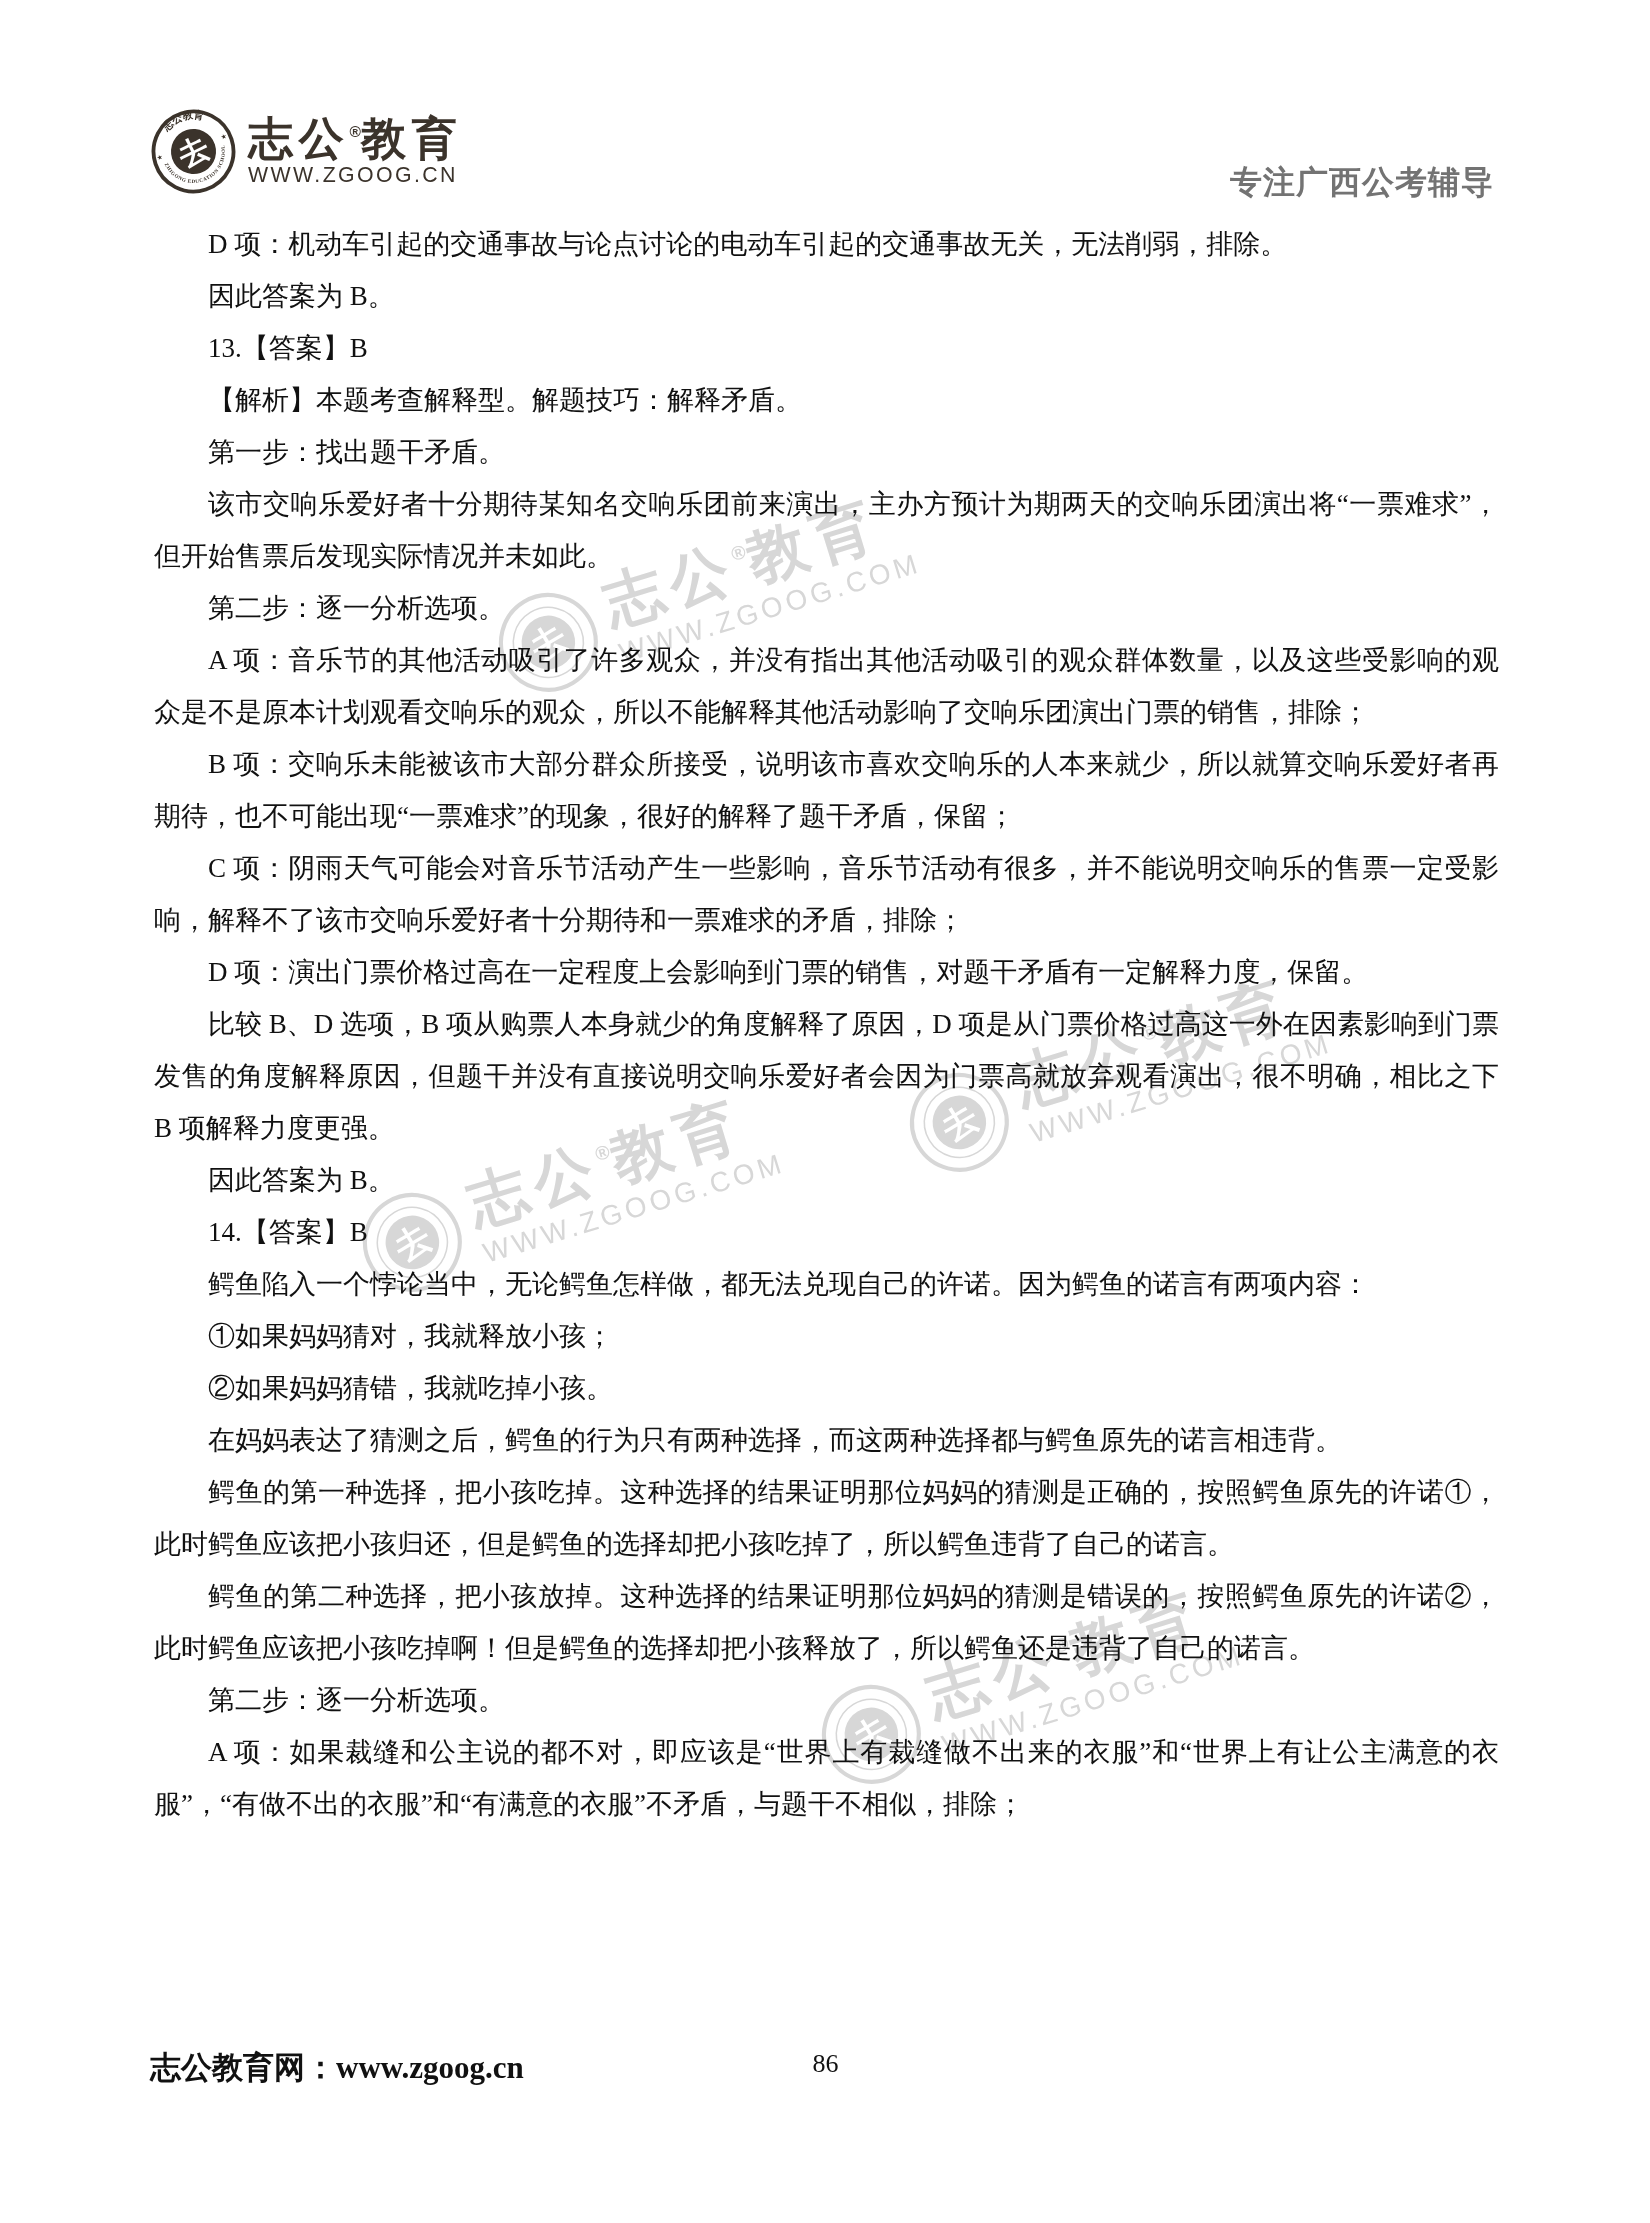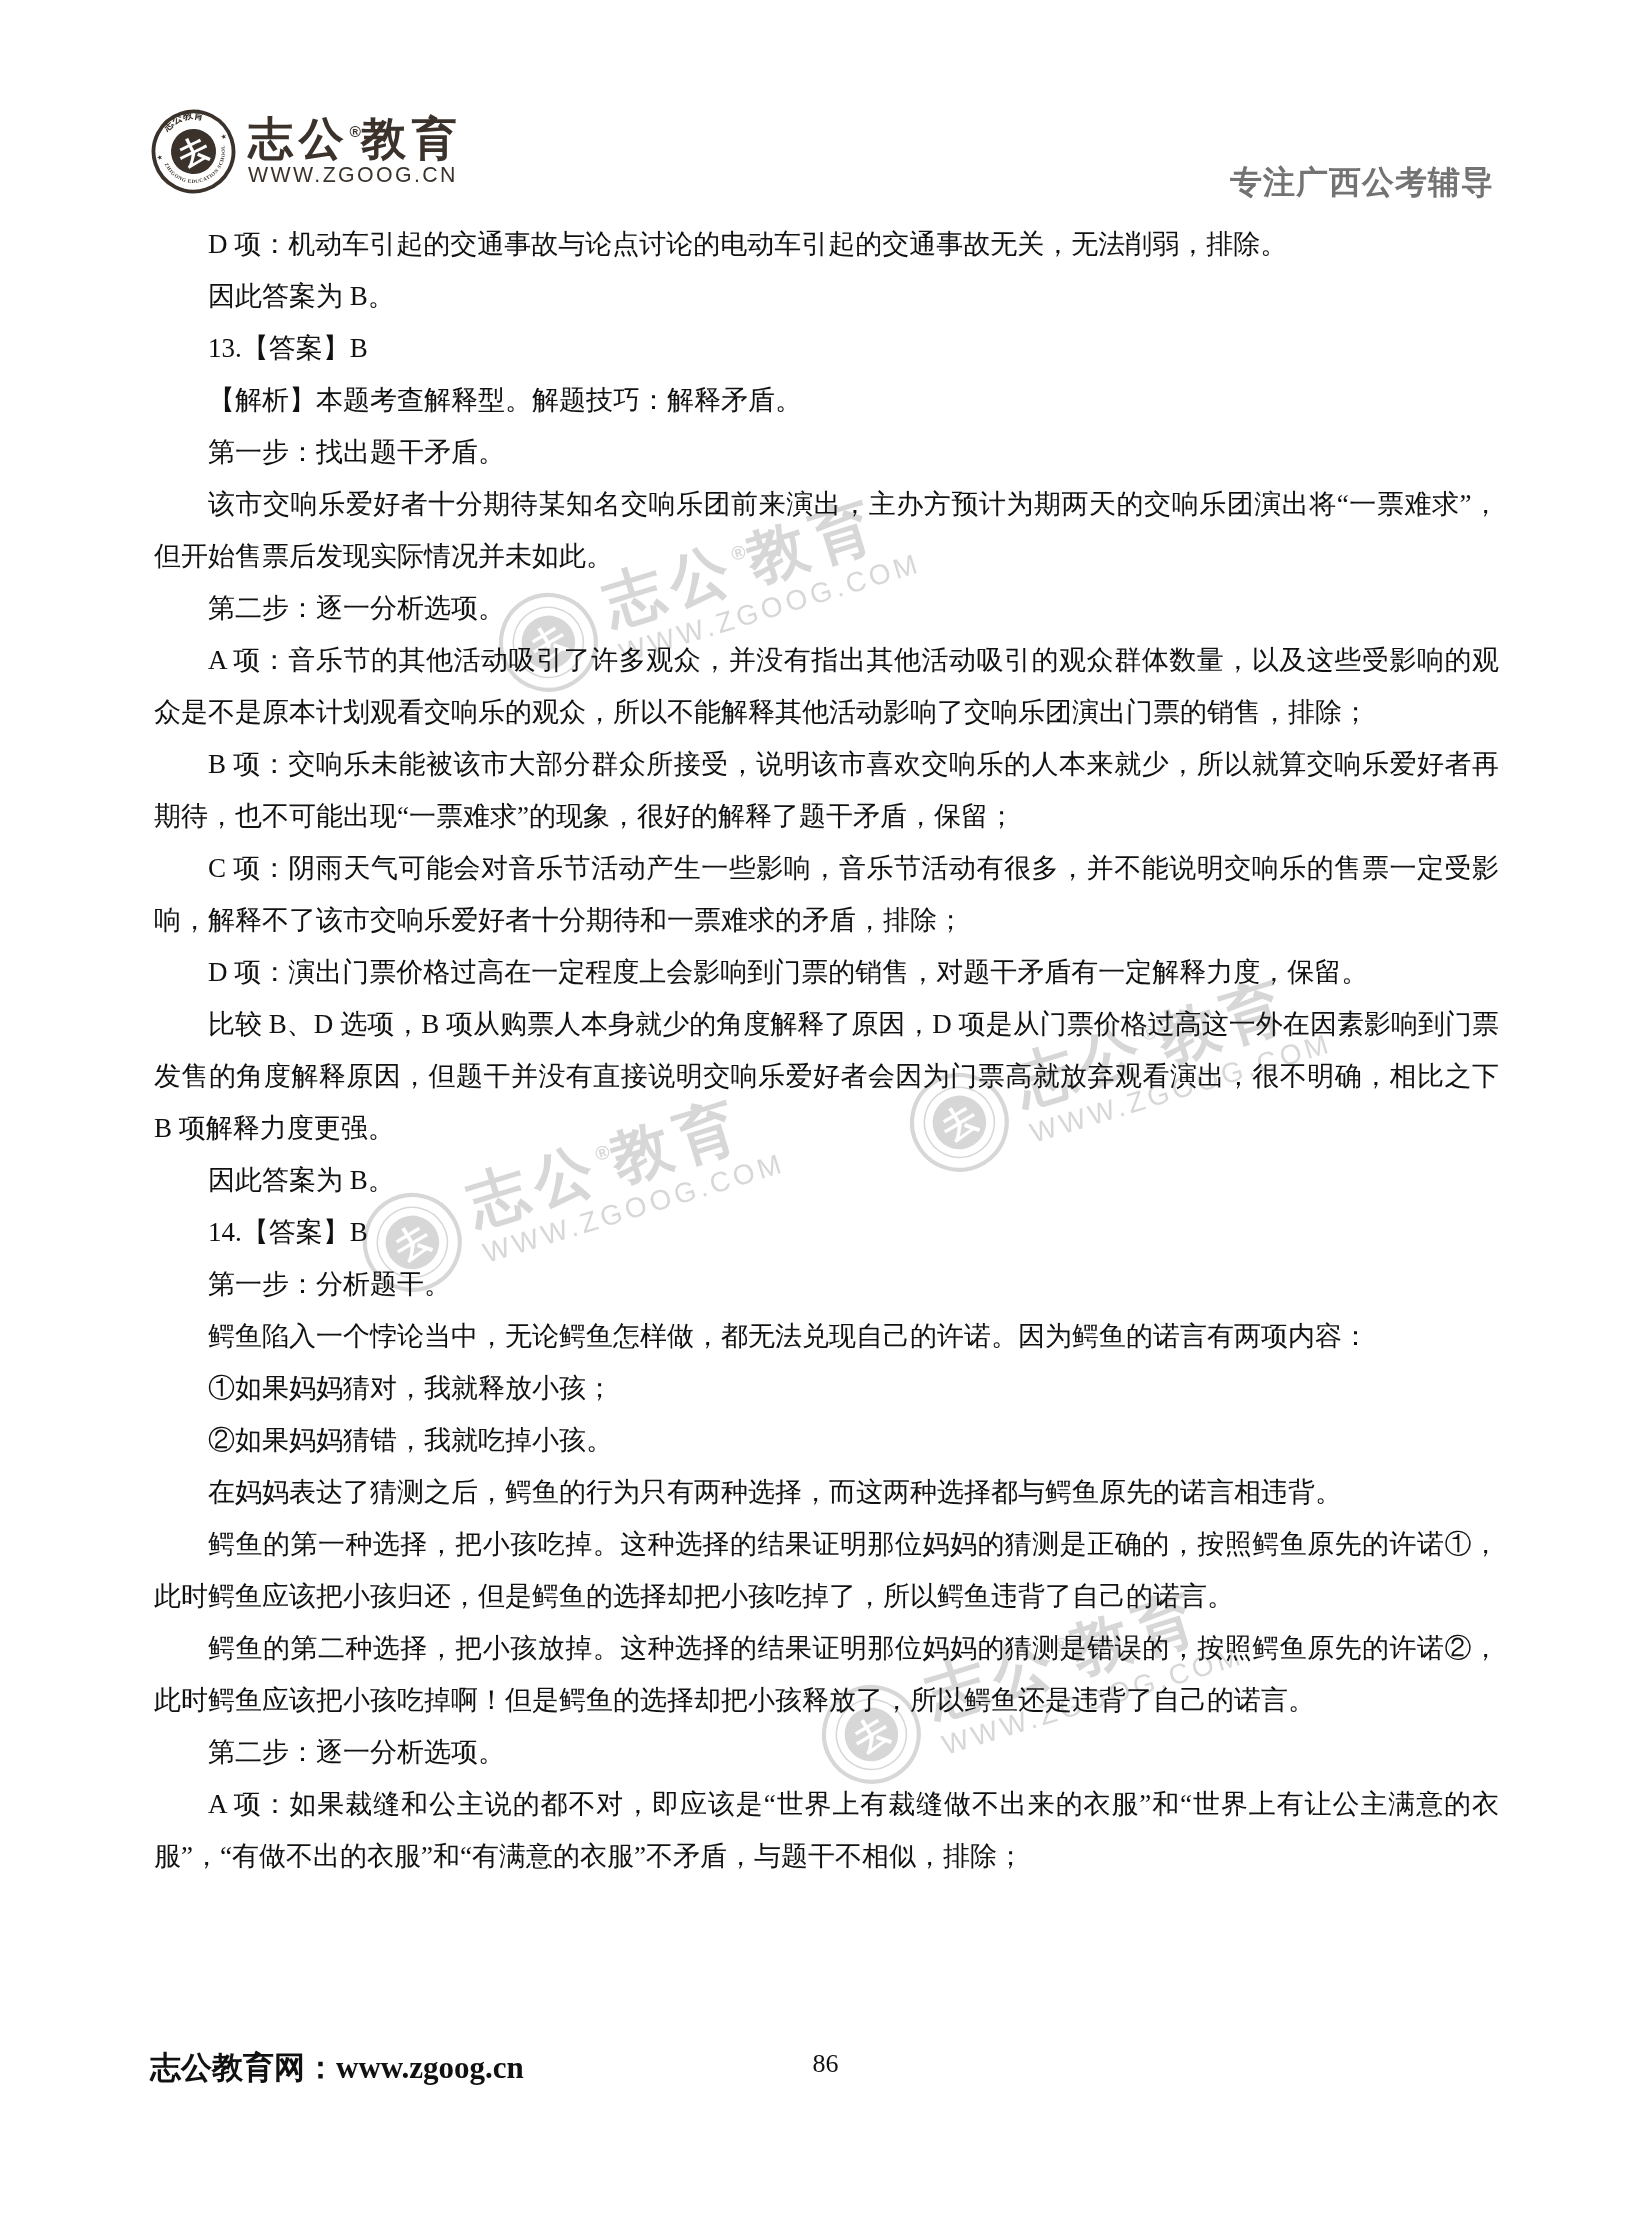--- a/index.html
+++ b/index.html
@@ -177,21 +177,20 @@
     <p>第一步：找出题干矛盾。</p>
     <p>该市交响乐爱好者十分期待某知名交响乐团前来演出，主办方预计为期两天的交响乐团演出将“一票难求”，但开始售票后发现实际情况并未如此。</p>
     <p>第二步：逐一分析选项。</p>
     <p>A 项：音乐节的其他活动吸引了许多观众，并没有指出其他活动吸引的观众群体数量，以及这些受影响的观众是不是原本计划观看交响乐的观众，所以不能解释其他活动影响了交响乐团演出门票的销售，排除；</p>
     <p>B 项：交响乐未能被该市大部分群众所接受，说明该市喜欢交响乐的人本来就少，所以就算交响乐爱好者再期待，也不可能出现“一票难求”的现象，很好的解释了题干矛盾，保留；</p>
     <p>C 项：阴雨天气可能会对音乐节活动产生一些影响，音乐节活动有很多，并不能说明交响乐的售票一定受影响，解释不了该市交响乐爱好者十分期待和一票难求的矛盾，排除；</p>
     <p>D 项：演出门票价格过高在一定程度上会影响到门票的销售，对题干矛盾有一定解释力度，保留。</p>
     <p>比较 B、D 选项，B 项从购票人本身就少的角度解释了原因，D 项是从门票价格过高这一外在因素影响到门票发售的角度解释原因，但题干并没有直接说明交响乐爱好者会因为门票高就放弃观看演出，很不明确，相比之下 B 项解释力度更强。</p>
     <p>因此答案为 B。</p>
     <p>14.【答案】B</p>
-    <p>第一步：分析题干。</p>
     <p>鳄鱼陷入一个悖论当中，无论鳄鱼怎样做，都无法兑现自己的许诺。因为鳄鱼的诺言有两项内容：</p>
     <p>①如果妈妈猜对，我就释放小孩；</p>
     <p>②如果妈妈猜错，我就吃掉小孩。</p>
     <p>在妈妈表达了猜测之后，鳄鱼的行为只有两种选择，而这两种选择都与鳄鱼原先的诺言相违背。</p>
     <p>鳄鱼的第一种选择，把小孩吃掉。这种选择的结果证明那位妈妈的猜测是正确的，按照鳄鱼原先的许诺①，此时鳄鱼应该把小孩归还，但是鳄鱼的选择却把小孩吃掉了，所以鳄鱼违背了自己的诺言。</p>
     <p>鳄鱼的第二种选择，把小孩放掉。这种选择的结果证明那位妈妈的猜测是错误的，按照鳄鱼原先的许诺②，此时鳄鱼应该把小孩吃掉啊！但是鳄鱼的选择却把小孩释放了，所以鳄鱼还是违背了自己的诺言。</p>
     <p>第二步：逐一分析选项。</p>
     <p>A 项：如果裁缝和公主说的都不对，即应该是“世界上有裁缝做不出来的衣服”和“世界上有让公主满意的衣服”，“有做不出的衣服”和“有满意的衣服”不矛盾，与题干不相似，排除；</p>
   </div>
 

